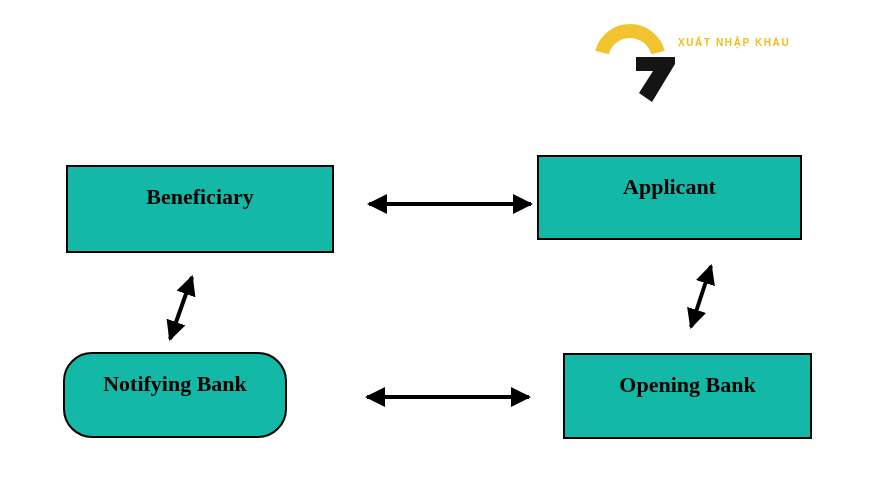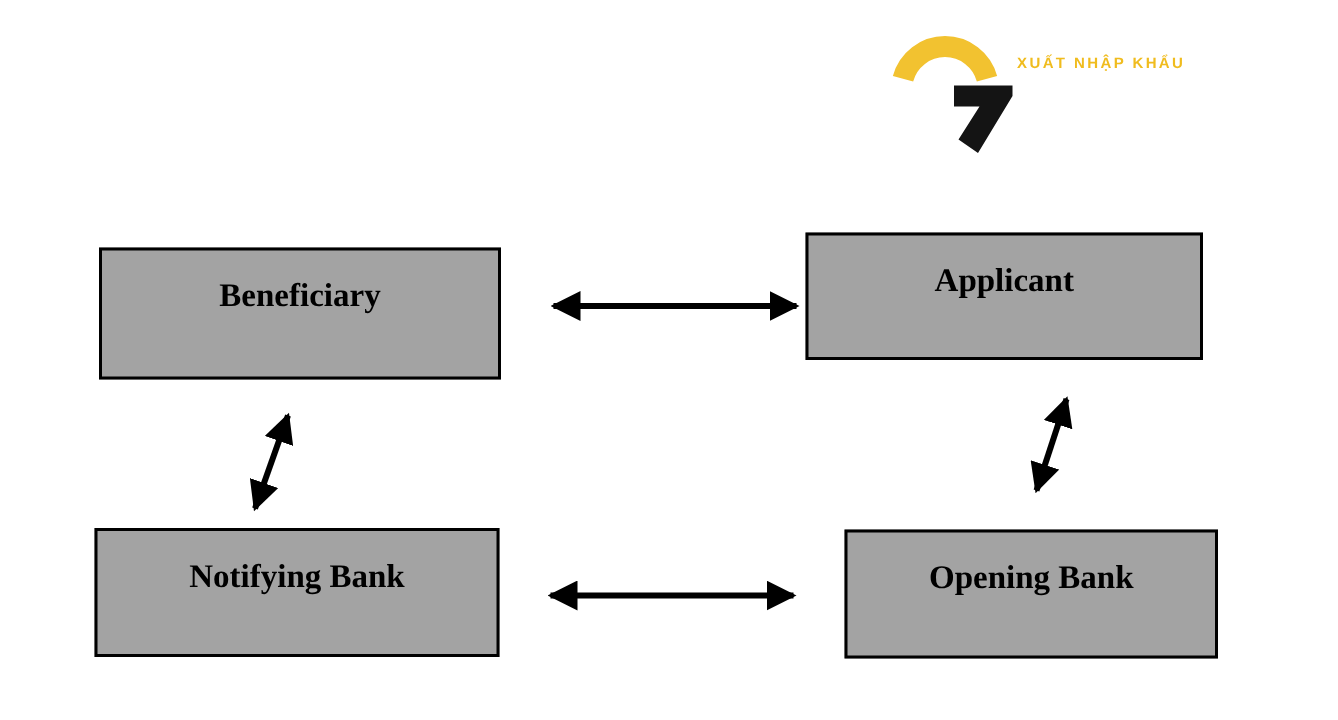--- a/index.html
+++ b/index.html
@@ -13,37 +13,37 @@
     width: 892px;
     height: 480px;
     background: #ffffff;
     overflow: hidden;
   }
 
   
   .node {
     position: absolute;
     border: 2px solid #000000;
-    background: #a3a3a3;
+    background: #14b8a6;
     box-sizing: border-box;
     display: flex;
     justify-content: center;
     align-items: flex-start;
   }
   .node-label {
     font-family: "Liberation Serif", serif;
     font-weight: 700;
     font-size: 22px;
     color: #000000;
     padding-top: 17px;
     white-space: nowrap;
   }
   .node-beneficiary   { left: 66px;  top: 165px; width: 268px; height: 88px; }
   .node-applicant     { left: 537px; top: 155px; width: 265px; height: 85px; }
-  .node-notifying     { left: 63px;  top: 352px; width: 270px; height: 86px; }
+  .node-notifying     { left: 63px;  top: 352px; width: 224px; height: 86px; border-radius: 29px; }
   .node-opening       { left: 563px; top: 353px; width: 249px; height: 86px; }
 
   
   .edges-svg {
     position: absolute;
     left: 0; top: 0;
     width: 892px;
     height: 480px;
     pointer-events: none;
   }

